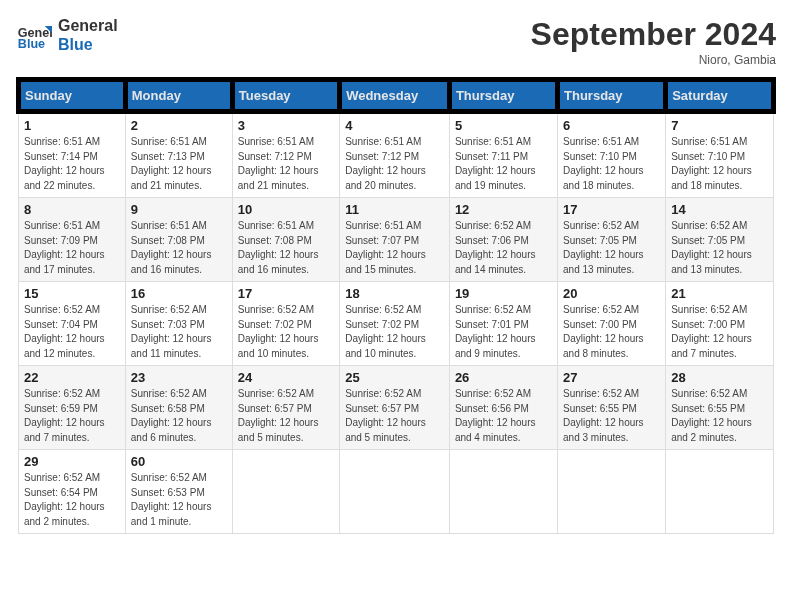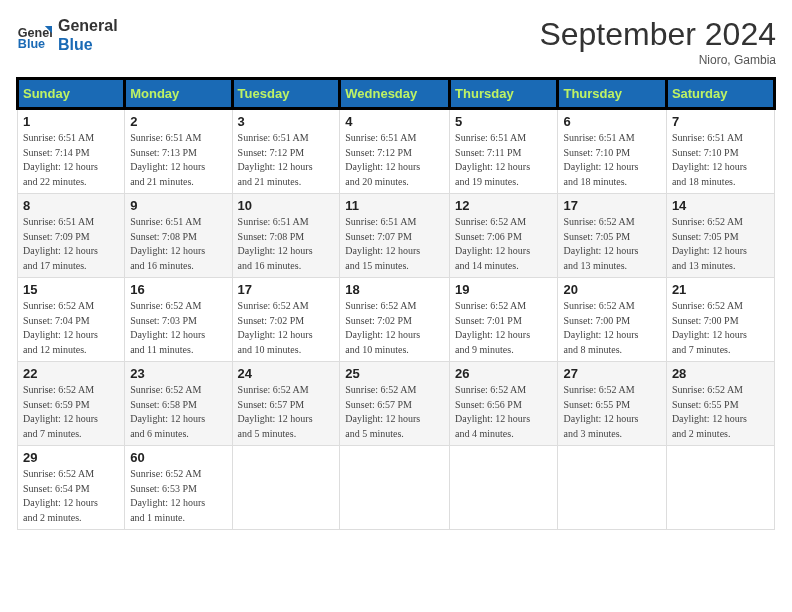--- a/index.html
+++ b/index.html
@@ -23,40 +23,40 @@
     }
     .logo-icon {
       width: 36px;
       height: 36px;
     }
     .title-area {
       text-align: right;
     }
     .month-title {
       font-size: 32px;
-      font-weight: normal;
+      font-weight: bold;
       color: #333;
     }
     .location {
       font-size: 12px;
       color: #555;
     }
     table {
       width: 100%;
       border-collapse: collapse;
       font-size: 10.5px;
     }
     thead tr th {
       background: #1a6ab5;
-      color: #bef264;
+      color: #e5e5e5;
       padding: 6px 4px;
       text-align: left;
       font-size: 13px;
       font-weight: bold;
-      border: 3px solid #000000;
+      border: 5px solid #000000;
     }
     tbody tr td {
       border: 1px solid #ddd;
       padding: 4px 5px;
       vertical-align: top;
       width: 113px;
       min-height: 80px;
       background: #fff;
     }
     tbody tr:nth-child(even) td {
@@ -66,21 +66,20 @@
       font-size: 13px;
       font-weight: bold;
       color: #222;
       display: block;
       margin-bottom: 2px;
     }
     .day-info {
       color: #444;
       font-size: 10px;
       line-height: 1.45;
-      font-family: Liberation Serif, serif;
     }
     .empty-cell {
       background: #fff !important;
     }
   </style>
 </head>
 <body>
 
 <div class="header">
   <div class="logo">

